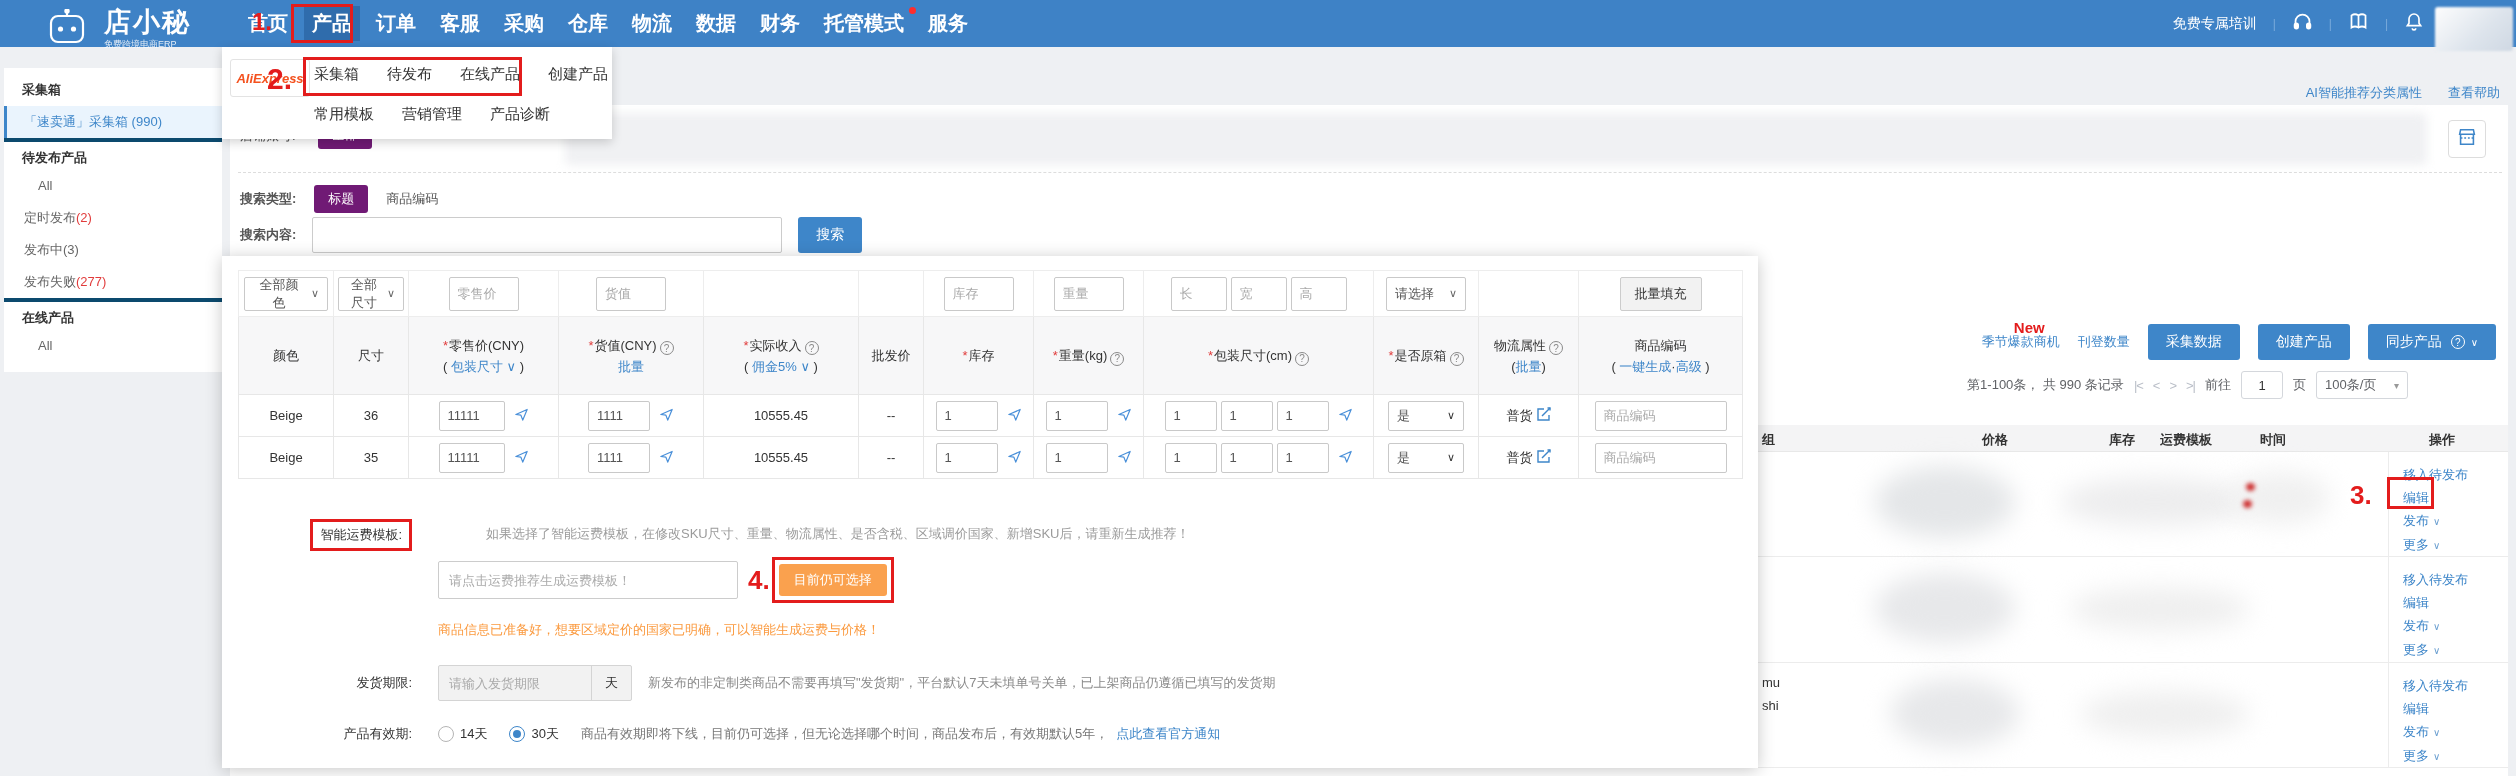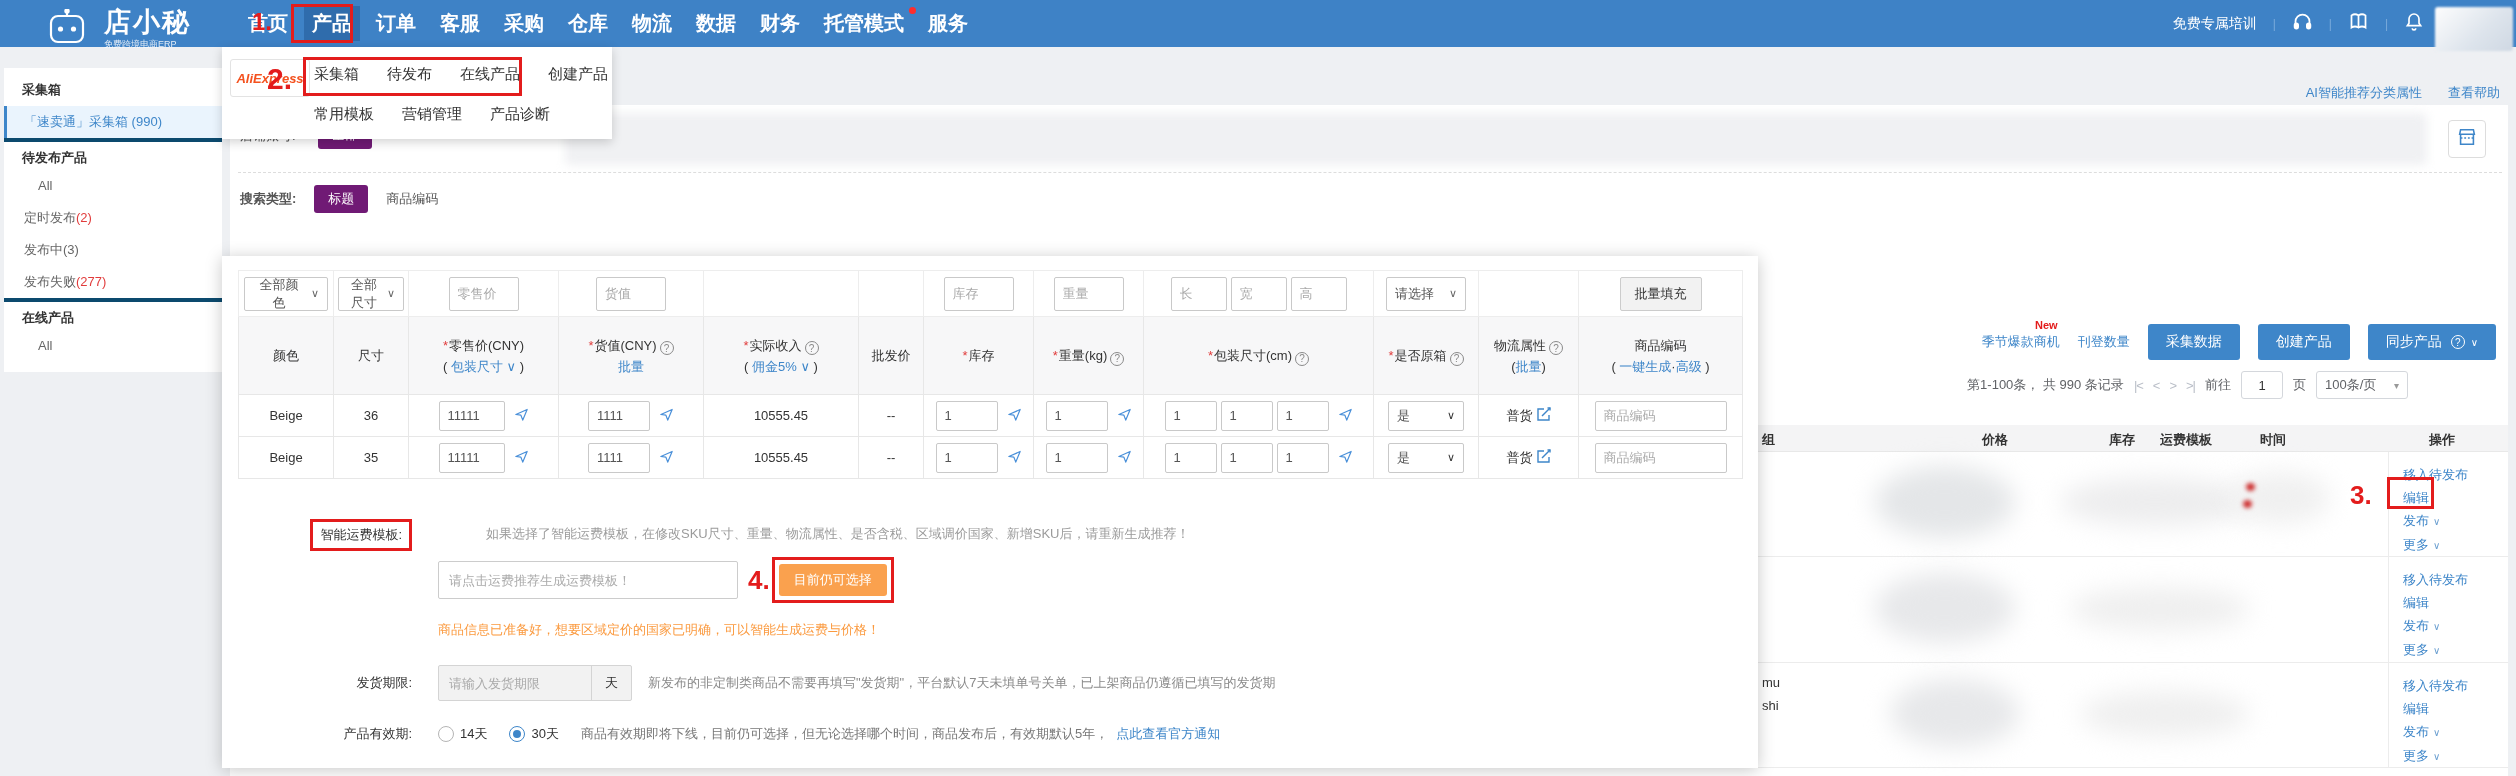--- a/index.html
+++ b/index.html
@@ -45,21 +45,21 @@
   .stype-row { position:absolute; left:10px; top:80px; display:flex; align-items:center; gap:18px; }
   .stype-plain { font-size:13px; color:#555; cursor:pointer; }
   .scontent-row { position:absolute; left:10px; top:112px; display:flex; align-items:center; gap:16px; }
   .search-input { width:470px; height:36px; border:1px solid #ccc; border-radius:2px; padding:0 10px; font-size:13px; color:#333; }
   input::placeholder { color:#aaa; }
   .btn-blue { background:#3e86c9; color:#fff; border:none; height:36px; border-radius:3px; padding:0 18px; font-size:14px; cursor:pointer; display:inline-flex; align-items:center; gap:6px; }
 
   
   .list-toolbar { position:absolute; right:12px; top:218px; display:flex; align-items:center; gap:18px; height:38px; }
   .hot-wrap { position:relative; font-size:13px; }
-  .new-badge { position:absolute; top:-14px; right:2px; color:#e31c1c; font-size:11px; font-weight:bold;text-align:center; }
+  .new-badge { position:absolute; top:-14px; right:15px; color:#e31c1c; font-size:15px; font-weight:bold;text-align:center; }
   .pagination { position:absolute; right:100px; top:266px; display:flex; align-items:center; gap:10px; font-size:13px; color:#606266; }
   .pg-ic { color:#b9bec7; font-size:13px; cursor:pointer; letter-spacing:-1px; }
   .pg-input { width:42px; height:28px; border:1px solid #d4d7dc; border-radius:3px; text-align:center; font-size:13px; color:#333; }
   .pg-size { width:92px; height:28px; border:1px solid #d4d7dc; border-radius:3px; display:flex; align-items:center;
              justify-content:space-between; padding:0 8px; font-size:13px; color:#606266; cursor:pointer; }
 
   
   .list-head { position:absolute; left:0; top:320px; width:2278px; height:27px; background:#f4f4f5; border-bottom:1px solid #e8e8e8; }
   .lh { position:absolute; top:6px; font-size:13px; font-weight:bold; color:#333; transform:translateX(-50%); white-space:nowrap; }
   .lh-frag { position:absolute; left:1532px; top:6px; font-size:13px; font-weight:bold; color:#333; }
@@ -216,20 +216,25 @@
           <line x1="5" y1="13" x2="19" y2="13" stroke-dasharray="2 2"></line>
       </svg>
     </span>
   </div>
   <div class="dash-sep"></div>
 
   <div class="stype-row">
     <span class="srow-label">搜索类型:</span>
     <span class="chip-blue">标题</span>
     <span class="stype-plain">商品编码</span>
+  </div>
+  <div class="scontent-row">
+    <span class="srow-label">搜索内容:</span>
+    <input class="search-input" style="">
+    <button class="btn-blue">搜索</button>
   </div>
 
   <div class="list-toolbar">
     <span class="hot-wrap">
       <span class="new-badge">New</span>
       <span class="link">季节爆款商机</span>
     </span>
     <span class="link" style="font-size:13px">刊登数量</span>
     <button class="btn-blue">采集数据</button>
     <button class="btn-blue">创建产品</button>

